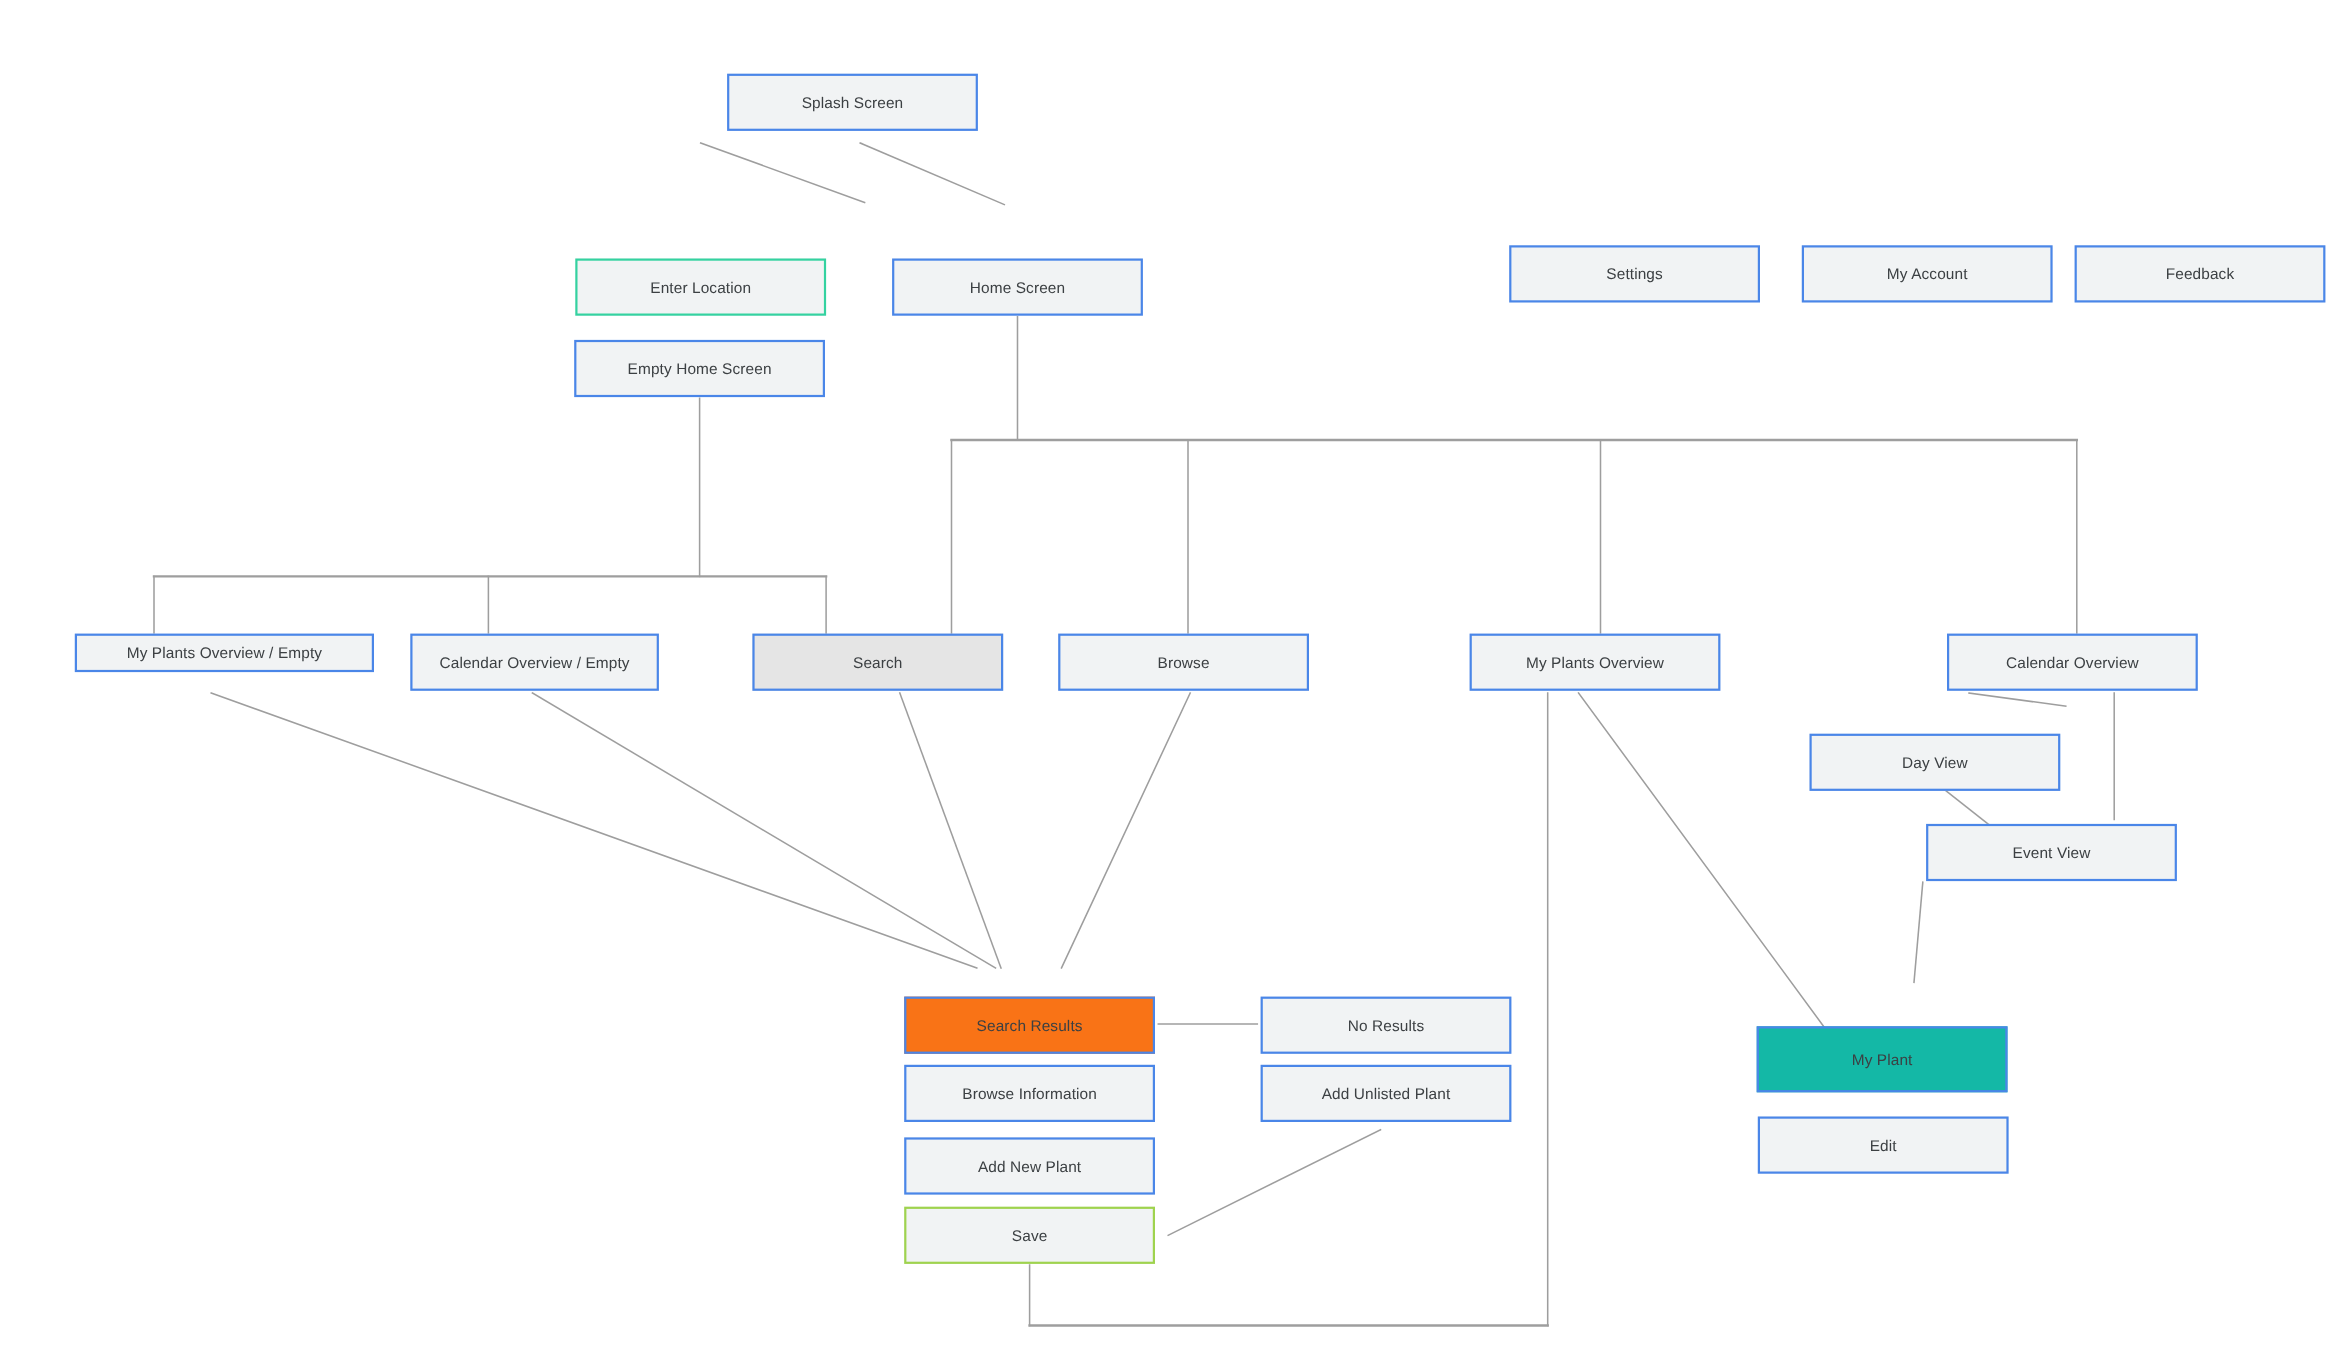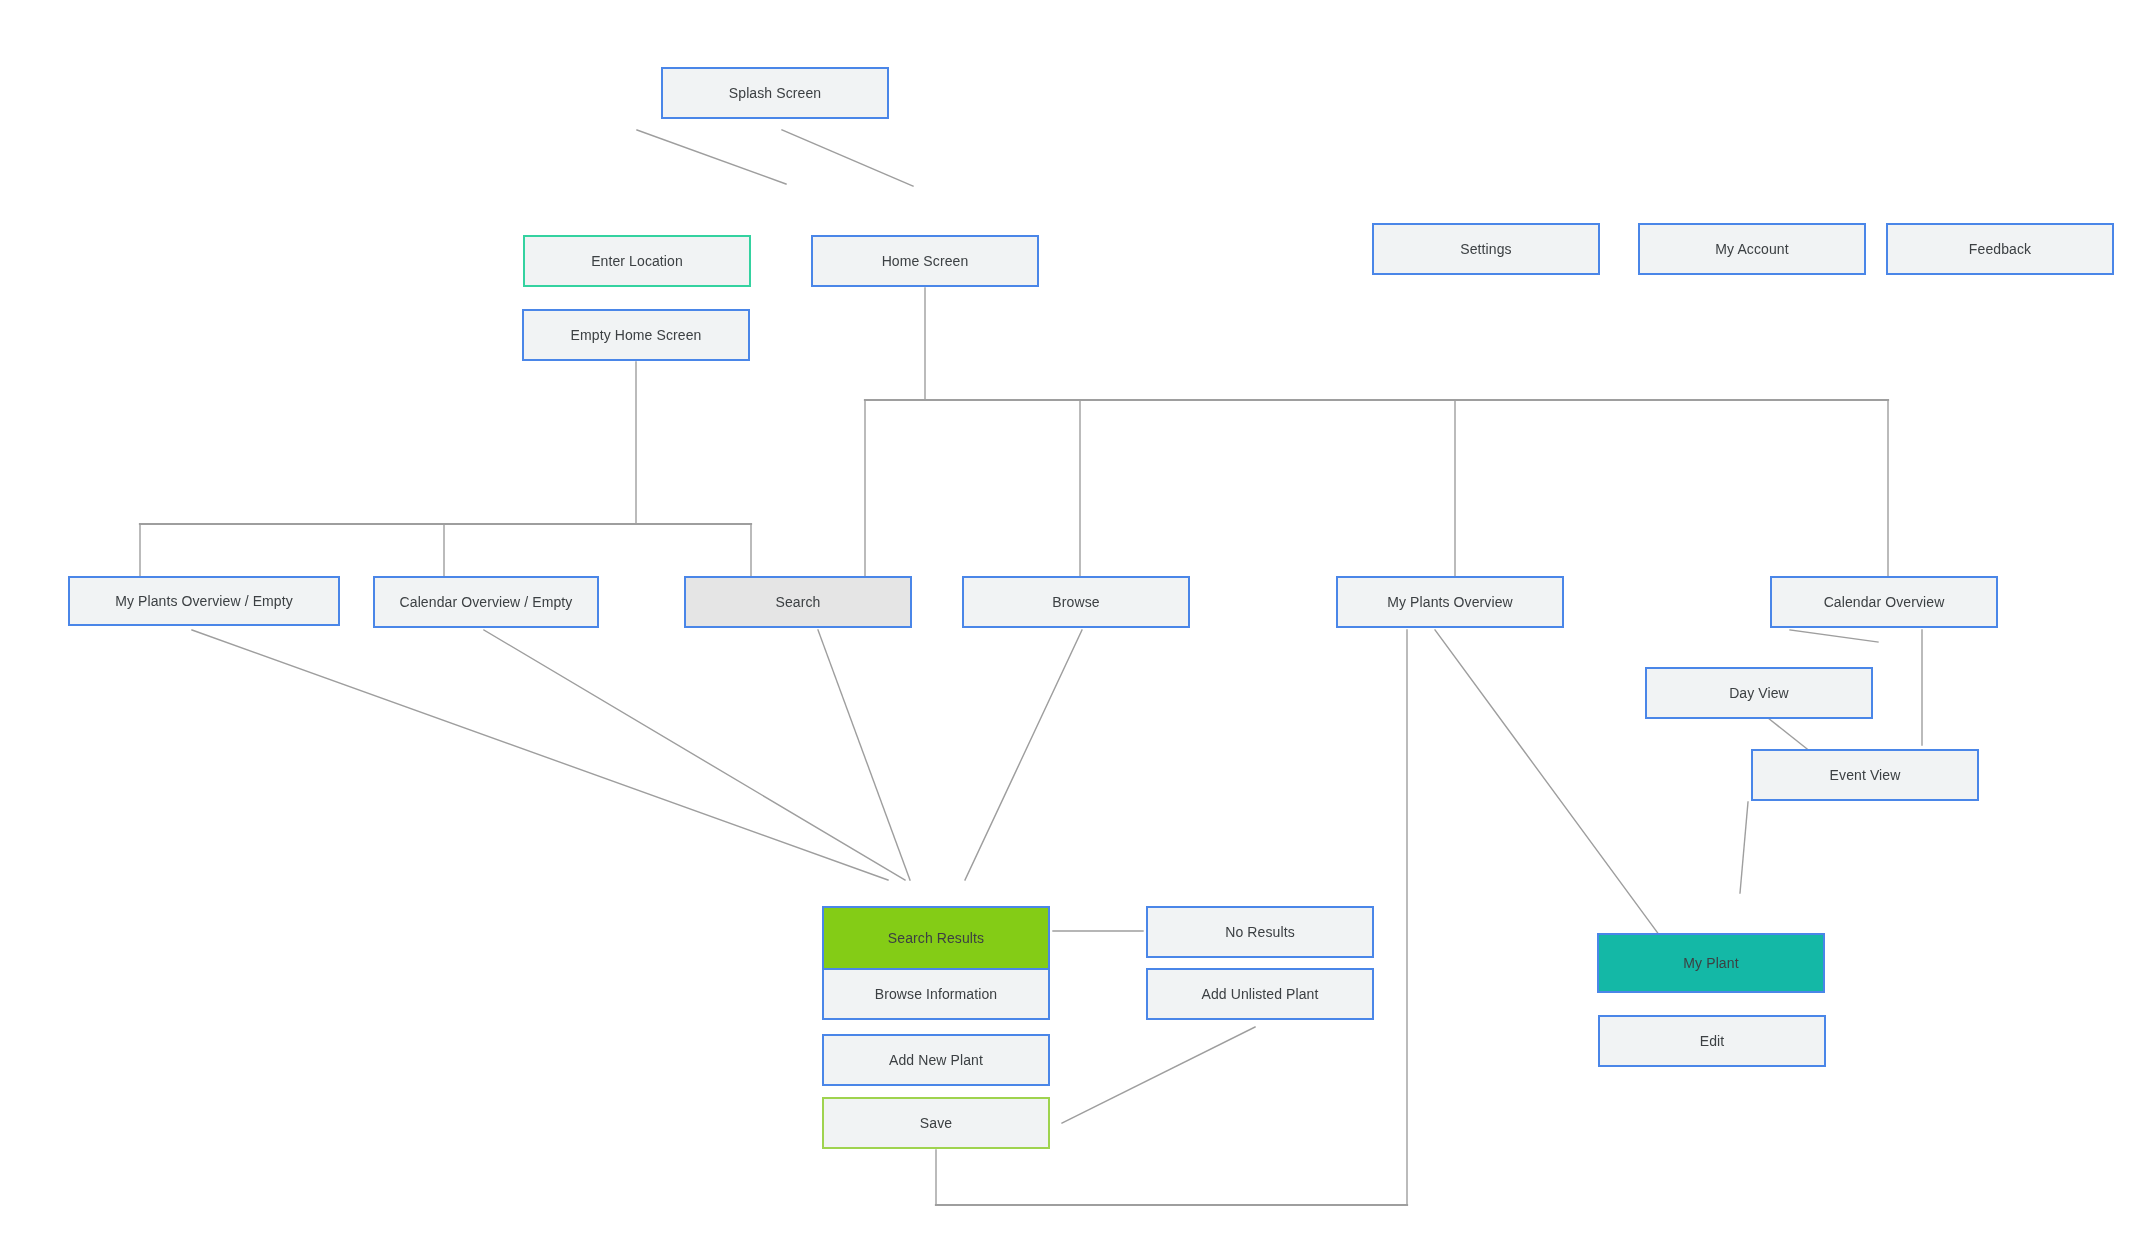--- a/index.html
+++ b/index.html
@@ -89,21 +89,21 @@
     </div>
     <div class="node " style="left: 1638px; top: 223px; width: 228px; height: 52px; background: rgb(241, 243, 244); color: rgb(60, 64, 67);">
       <span class="node-label">My Account</span>
     </div>
     <div class="node " style="left: 1886px; top: 223px; width: 228px; height: 52px; background: rgb(241, 243, 244); color: rgb(60, 64, 67);">
       <span class="node-label">Feedback</span>
     </div>
     <div class="node " style="left: 522px; top: 309px; width: 228px; height: 52px; background: rgb(241, 243, 244); color: rgb(60, 64, 67); text-align: right;">
       <span class="node-label">Empty Home Screen</span>
     </div>
-    <div class="node " style="left: 68px; top: 576px; width: 272px; height: 50px; background: rgb(241, 243, 244); color: rgb(60, 64, 67);">
+    <div class="node " style="left: 68px; top: 576px; width: 272px; height: 35px; background: rgb(241, 243, 244); color: rgb(60, 64, 67);">
       <span class="node-label">My Plants Overview / Empty</span>
     </div>
     <div class="node " style="left: 373px; top: 576px; width: 226px; height: 52px; background: rgb(241, 243, 244); color: rgb(60, 64, 67);">
       <span class="node-label">Calendar Overview / Empty</span>
     </div>
     <div class="node " style="left: 684px; top: 576px; width: 228px; height: 52px; background: #e5e5e5; color: rgb(60, 64, 67);">
       <span class="node-label">Search</span>
     </div>
     <div class="node " style="left: 962px; top: 576px; width: 228px; height: 52px; background: rgb(241, 243, 244); color: rgb(60, 64, 67);">
       <span class="node-label">Browse</span>
@@ -113,21 +113,21 @@
     </div>
     <div class="node " style="left: 1770px; top: 576px; width: 228px; height: 52px; background: rgb(241, 243, 244); color: rgb(60, 64, 67);">
       <span class="node-label">Calendar Overview</span>
     </div>
     <div class="node " style="left: 1645px; top: 667px; width: 228px; height: 52px; background: rgb(241, 243, 244); color: rgb(60, 64, 67);">
       <span class="node-label">Day View</span>
     </div>
     <div class="node " style="left: 1751px; top: 749px; width: 228px; height: 52px; background: rgb(241, 243, 244); color: rgb(60, 64, 67);">
       <span class="node-label">Event View</span>
     </div>
-    <div class="node " style="left: 822px; top: 906px; width: 228px; height: 64px; background: #84cc16; color: rgb(60, 64, 67);">
+    <div class="node " style="left: 822px; top: 906px; width: 228px; height: 52px; background: #f97316; color: rgb(60, 64, 67);">
       <span class="node-label">Search Results</span>
     </div>
     <div class="node " style="left: 1146px; top: 906px; width: 228px; height: 52px; background: rgb(241, 243, 244); color: rgb(60, 64, 67);">
       <span class="node-label">No Results</span>
     </div>
     <div class="node " style="left: 822px; top: 968px; width: 228px; height: 52px; background: rgb(241, 243, 244); color: rgb(60, 64, 67);">
       <span class="node-label">Browse Information</span>
     </div>
     <div class="node " style="left: 1146px; top: 968px; width: 228px; height: 52px; background: rgb(241, 243, 244); color: rgb(60, 64, 67);">
       <span class="node-label">Add Unlisted Plant</span>

